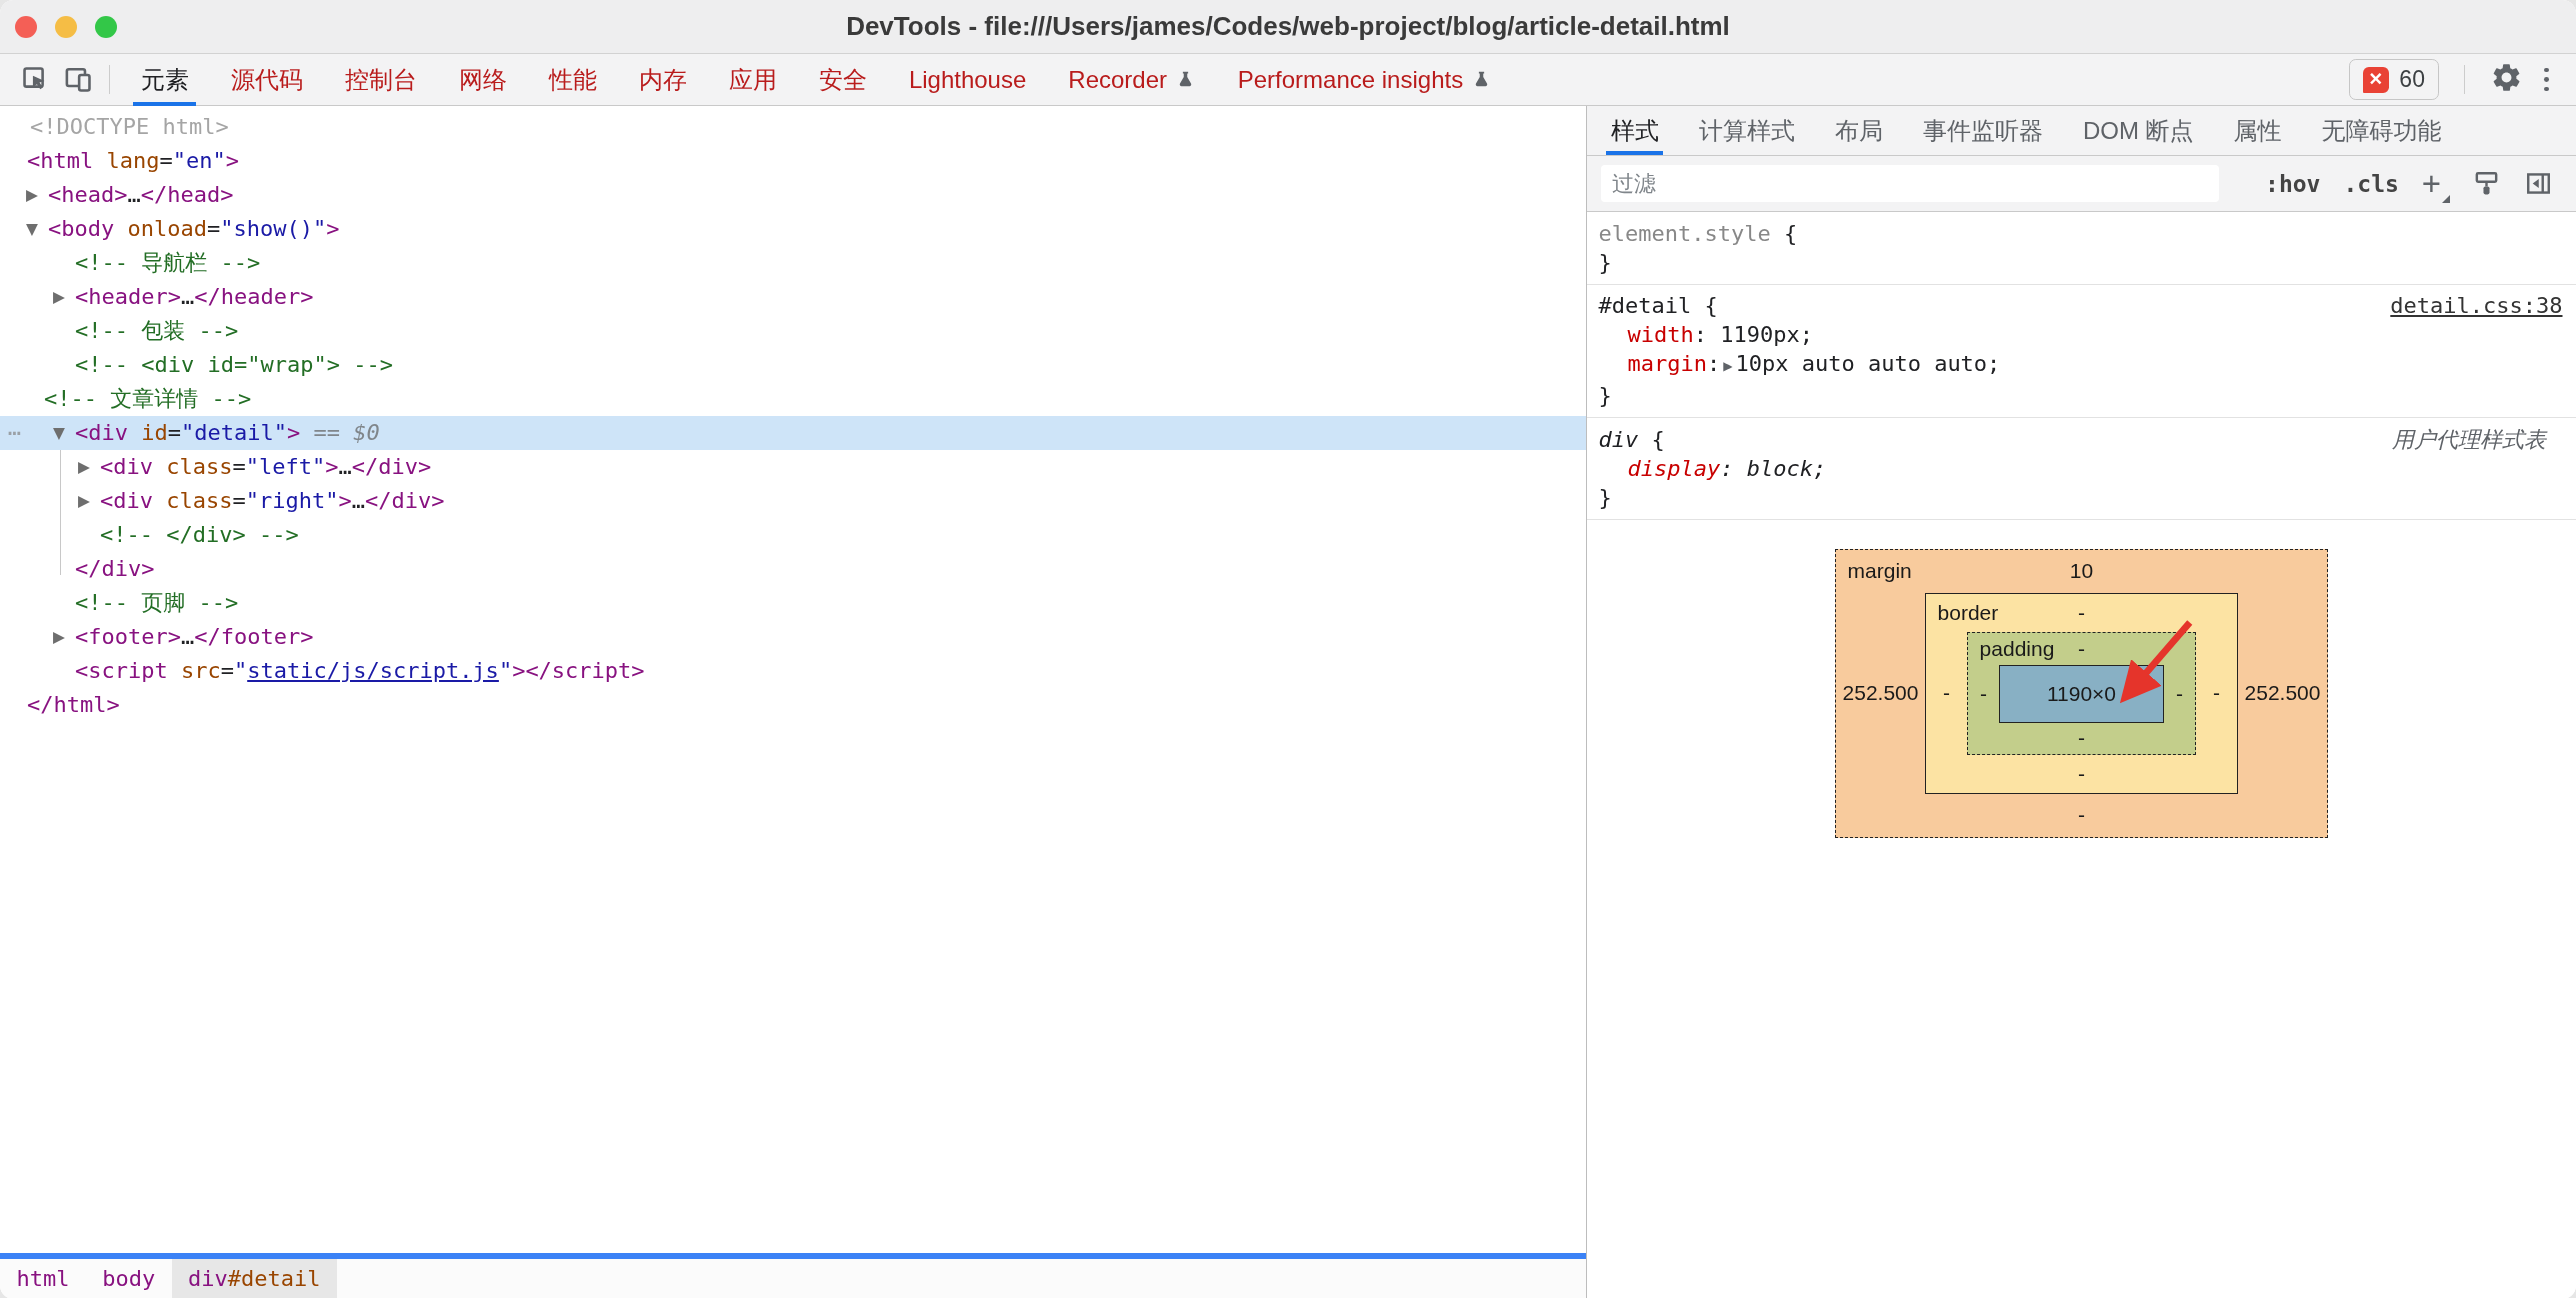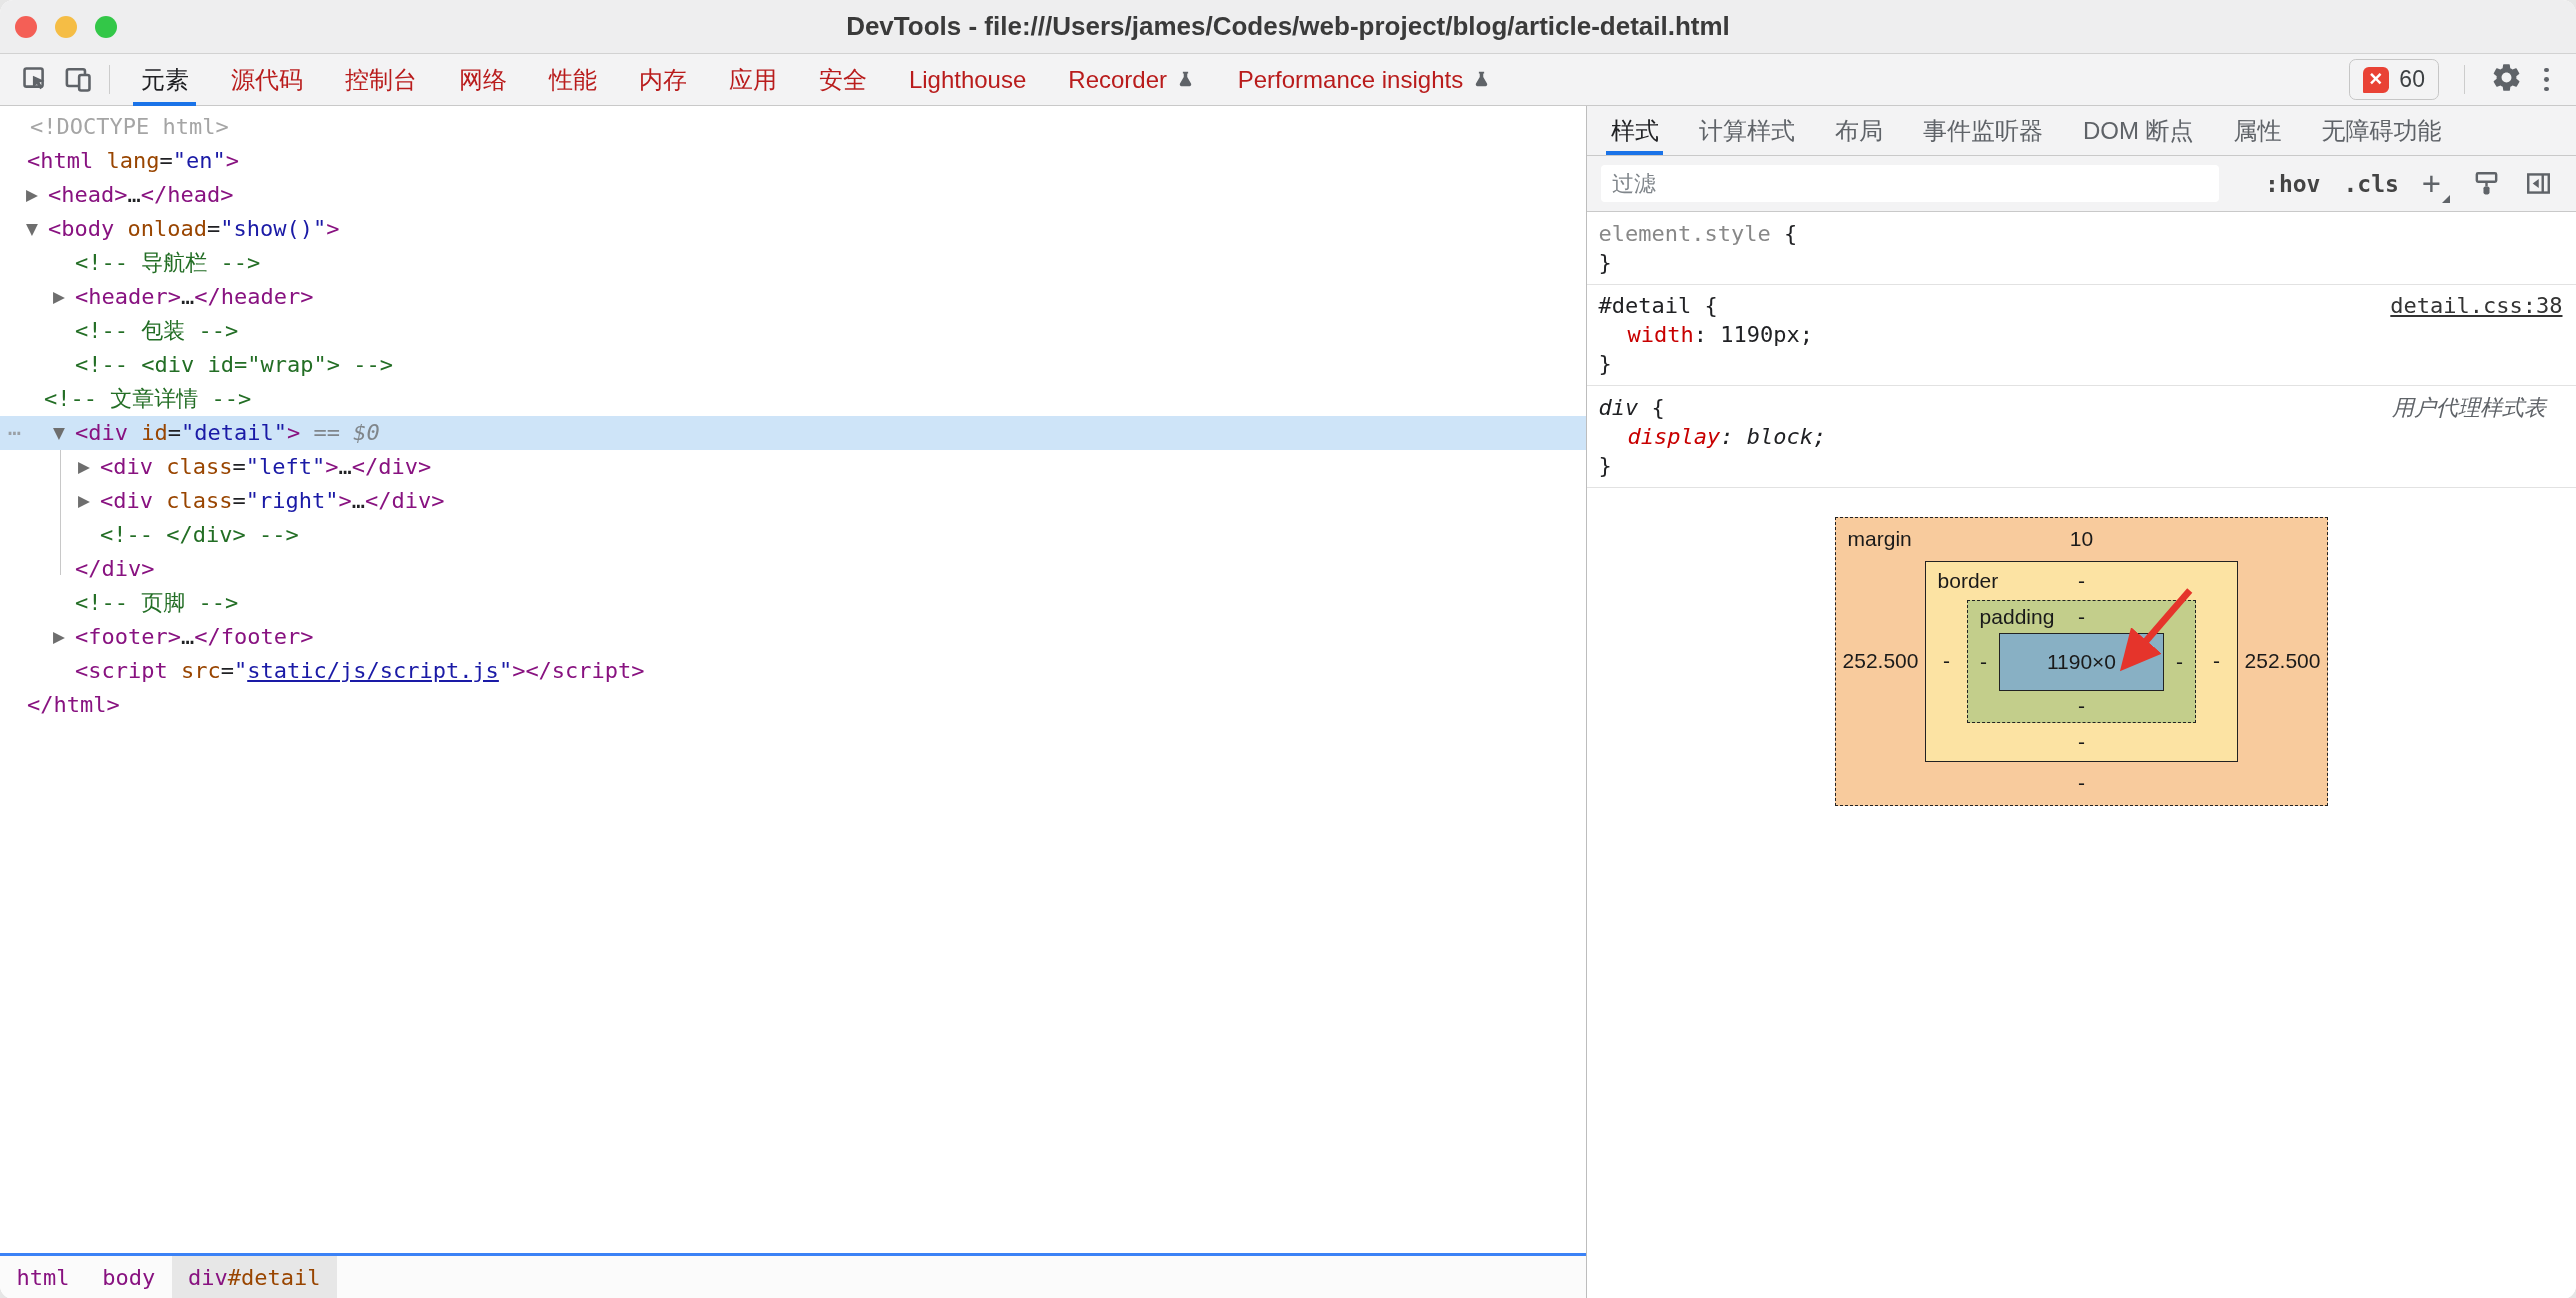--- a/index.html
+++ b/index.html
@@ -40,21 +40,21 @@
   .row.selected { background:var(--selection); }
   .row .content-span { display:inline-block; }
   .arrow { position:absolute; top:0; font-family:"DejaVu Sans", sans-serif; font-size:15.5px; color:#6e6e6e; line-height:34px; }
   .gdots { position:absolute; left:7.7px; color:#9aa0a6; letter-spacing:1px; }
   .guide { position:absolute; left:60px; top:343px; height:126px; width:1px; background:#c8c8c8; }
   .tag { color:var(--tag); } .attr { color:var(--attr); } .val { color:var(--val); }
   .comment { color:var(--comment); } .doctype { color:#a5a5a5; } .plain { color:#202124; }
   .meta { color:#80868b; } .metai { color:#80868b; font-style:italic; }
   .link { color:var(--val); text-decoration:underline; }
 
-  .statusbar { height:45px; border-top:3px solid #3b82f6; background:#fbfbfb; display:flex; align-items:stretch; font-family:"DejaVu Sans Mono", monospace; font-size:22px; }
+  .statusbar { height:45px; border-top:6px solid #3b82f6; background:#fbfbfb; display:flex; align-items:stretch; font-family:"DejaVu Sans Mono", monospace; font-size:22px; }
   .crumb { display:flex; align-items:center; padding:0 16.4px; }
   .crumb.active { background:#e7e7e7; }
 
   
   .right-panel { flex:1; border-left:1px solid #bdbdbd; display:flex; flex-direction:column; background:#fff; min-width:0; }
   .sb-tabs { height:50px; background:#f3f3f4; border-bottom:1px solid #c9c9c9; display:flex; align-items:stretch; padding:0 3.9px; }
   .sb-tab { display:flex; align-items:center; padding:0 20px; font-size:24px; color:#5f6368; position:relative; white-space:nowrap; }
   .sb-tab.selected { color:#202124; }
   .sb-tab.selected::after { content:""; position:absolute; left:15.5px; right:15.5px; bottom:0; height:3.9px; background:var(--accent-blue); }
   .filter-row { height:56px; background:#f3f3f4; border-bottom:1px solid #c9c9c9; display:flex; align-items:center; padding:0 13.5px; }
@@ -255,20 +255,21 @@
       <div class="styles">
         <div id="rules">
             <div class="rule">
               <div class="rule-line"><span class="sel gray">element.style</span> {</div>
               <div class="rule-close">}</div>
             </div>
             <div class="rule">
               <a class="rule-source">detail.css:38</a>
               <div class="rule-line"><span class="sel">#detail</span> {</div>
               <div class="prop"><span class="pname">width</span>: <span class="pval">1190px;</span></div>
+              <div class="prop"><span class="pname">margin</span>:<span class="pexp">▶</span><span class="pval">10px auto auto auto;</span></div>
               <div class="rule-close">}</div>
             </div>
             <div class="rule ua">
               <span class="rule-origin">用户代理样式表</span>
               <div class="rule-line"><span class="sel">div</span> {</div>
               <div class="prop"><span class="pname">display</span>: <span class="pval">block;</span></div>
               <div class="rule-close">}</div>
             </div>
           </div>
         <div class="bm-wrap">

